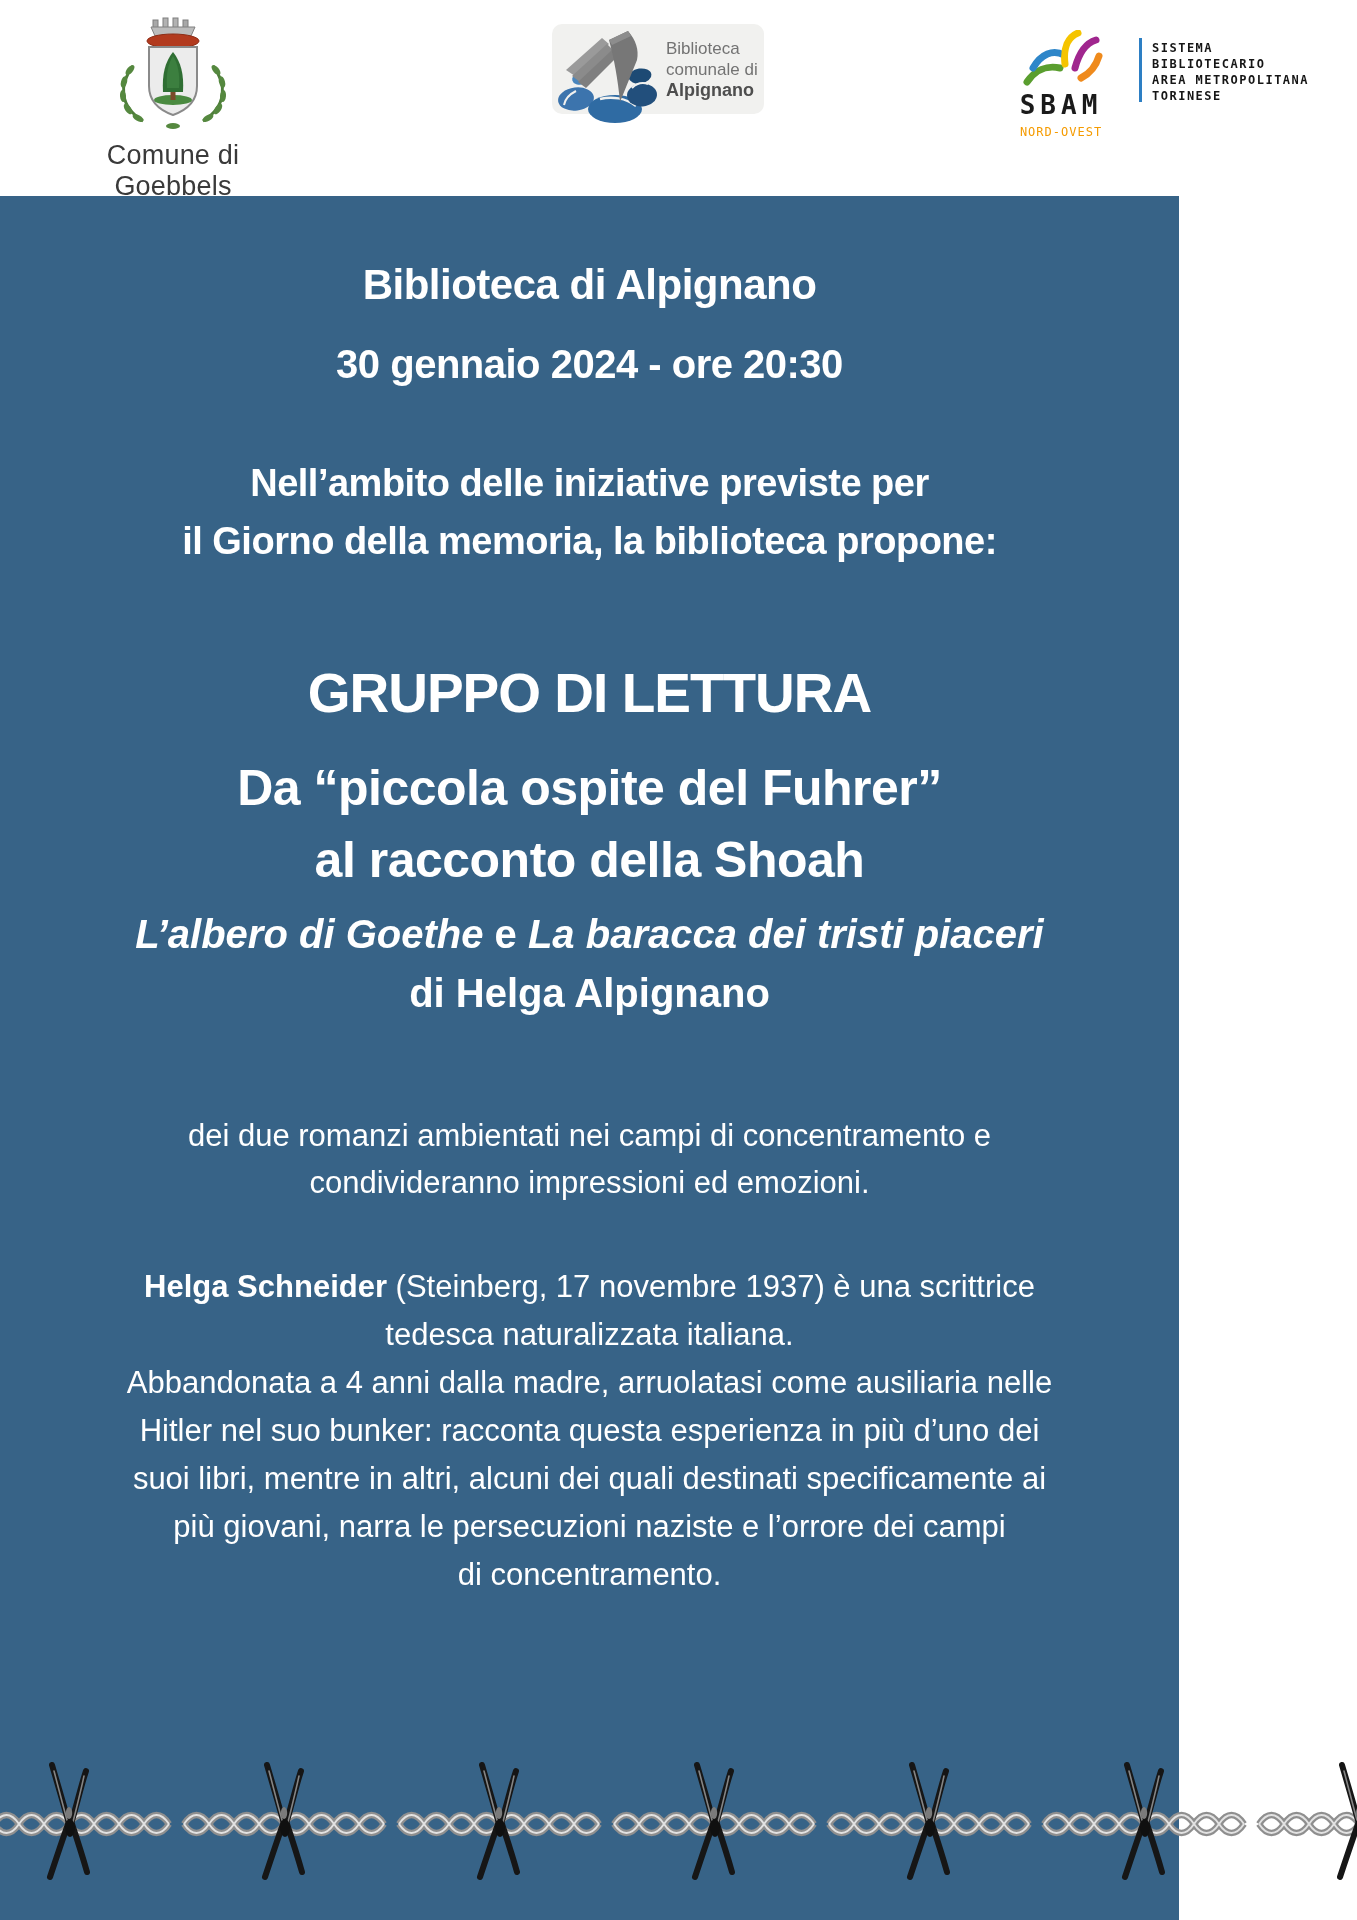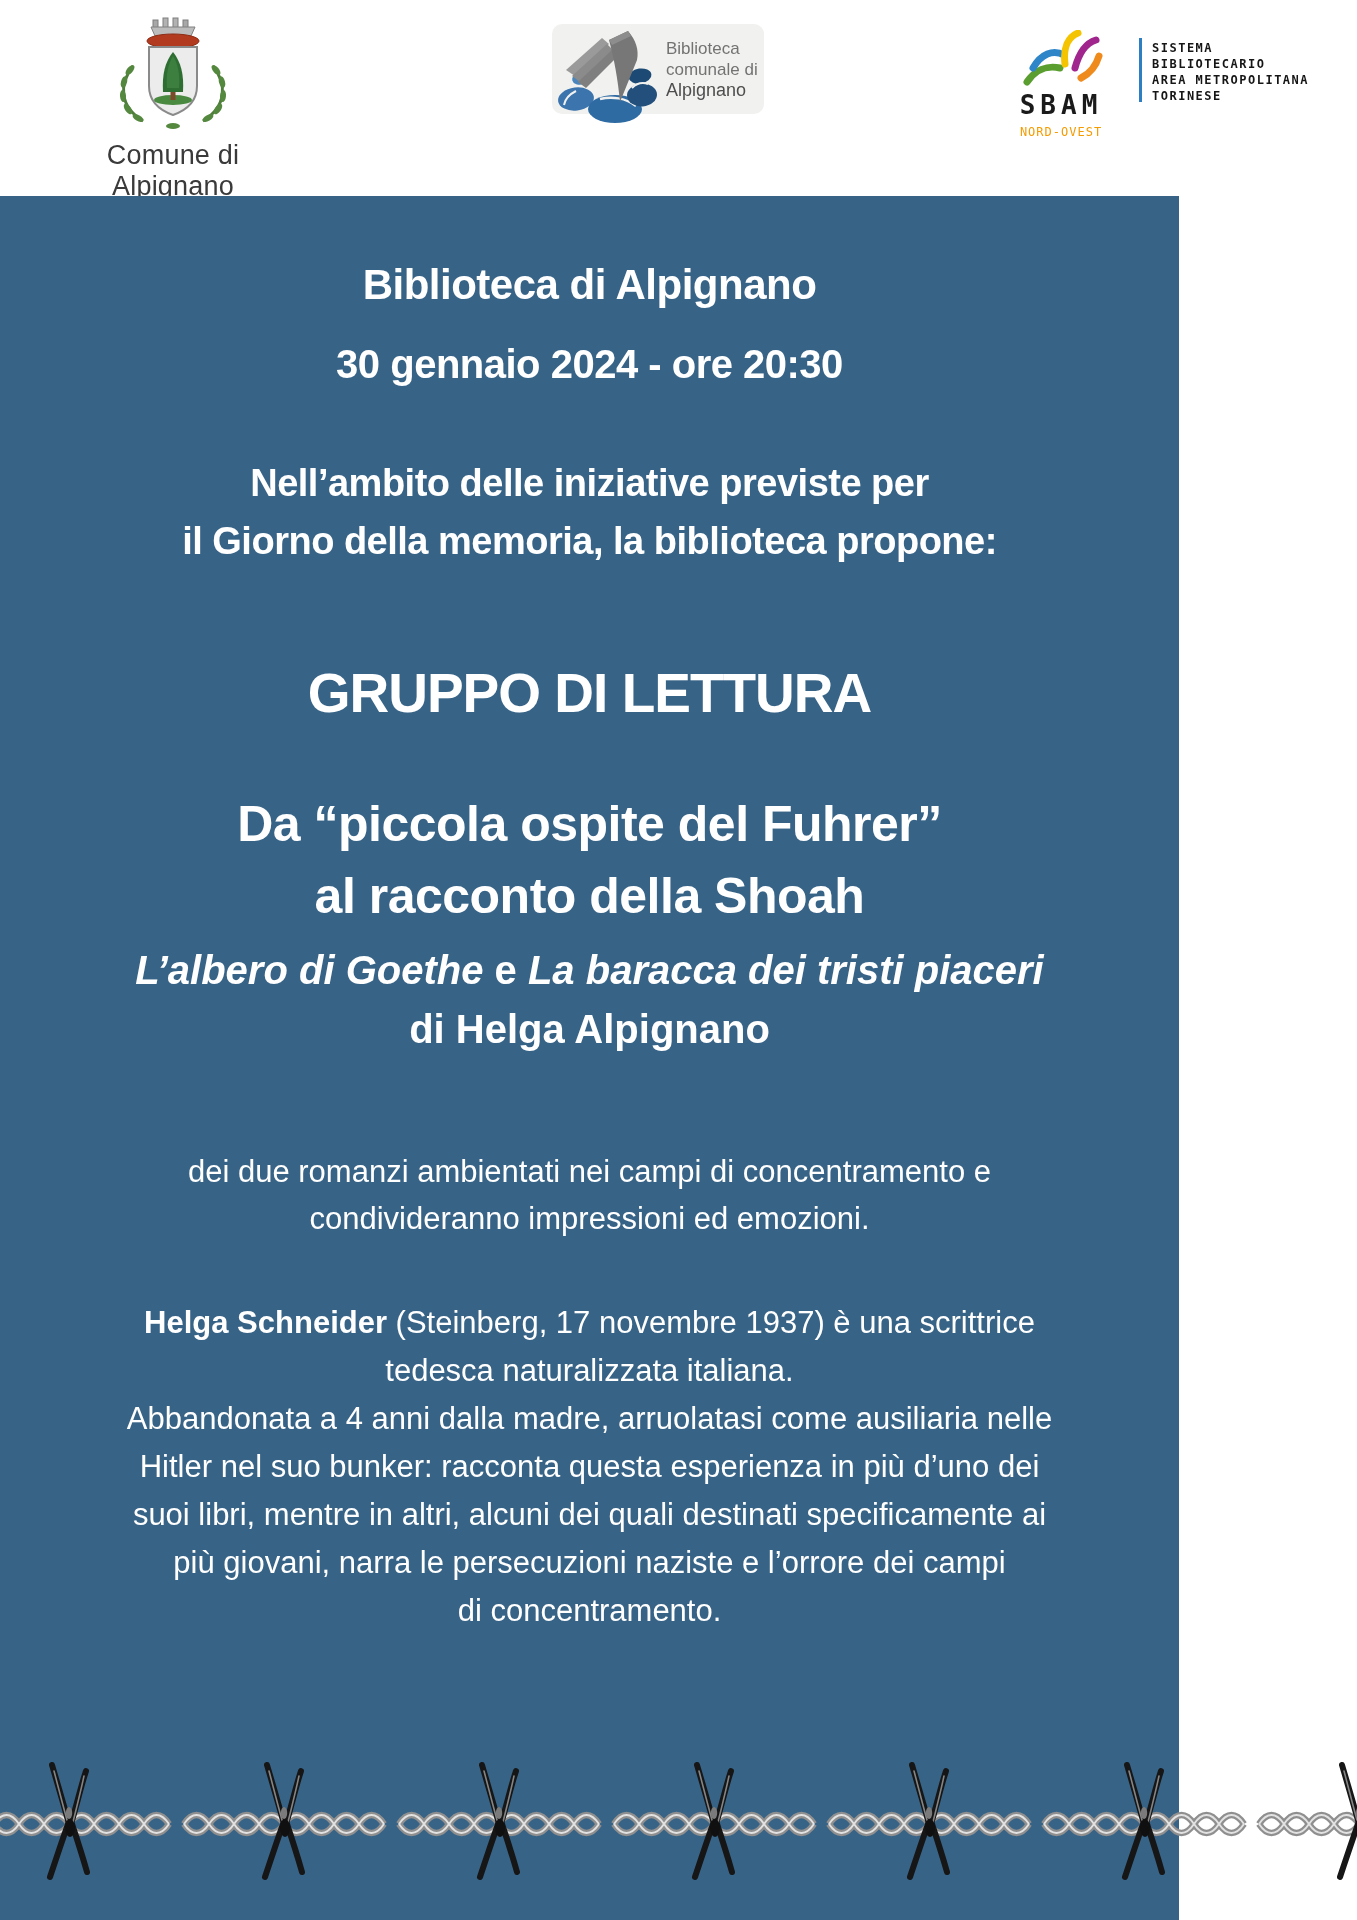--- a/index.html
+++ b/index.html
@@ -8,40 +8,40 @@
     font-family:"Liberation Sans",sans-serif;background:#ffffff;
   }
   
   .header{position:absolute;top:0;left:0;width:1357px;height:196px;background:#ffffff;}
   .logo-comune{position:absolute;left:48px;top:14px;width:250px;text-align:center;}
   .logo-comune svg{display:block;margin:0 auto;}
   .comune-label{margin-top:6px;font-size:27px;color:#3a3a3a;letter-spacing:.2px;}
   .logo-bib{position:absolute;left:552px;top:24px;width:212px;height:90px;background:#f1f1ef;
     border-radius:10px;display:flex;align-items:center;}
   .bib-text{margin-left:2px;font-size:17px;line-height:21px;color:#737373;}
-  .bib-text .bold{font-size:18px;font-weight:400;color:#4e4e4e;}
+  .bib-text .bold{font-size:18px;font-weight:700;color:#4e4e4e;}
   .logo-sbam{position:absolute;left:995px;top:30px;display:flex;}
   .sbam-left{width:132px;text-align:center;}
   .sbam-left svg{display:block;margin:0 auto;}
   .sbam-word{font-family:"DejaVu Sans Mono",monospace;font-weight:700;font-size:26px;
     letter-spacing:5px;color:#1a1a1a;margin-top:-2px;}
   .sbam-sub{font-family:"DejaVu Sans Mono",monospace;font-weight:400;font-size:12px;
     letter-spacing:1px;color:#f59b00;margin-top:5px;white-space:nowrap;}
   .sbam-divider{width:3px;height:64px;background:#2d7fc4;margin:8px 10px 0 12px;}
   .sbam-org{padding-top:10px;font-family:"DejaVu Sans Mono",monospace;font-weight:700;
     font-size:12px;line-height:16px;letter-spacing:1.5px;color:#161616;white-space:nowrap;}
   
   .body{position:absolute;top:196px;left:0;width:1179px;height:1724px;background:#376387;
     color:#ffffff;text-align:center;}
   .body .inner{max-width:1210px;margin:0 auto;}
   .venue{padding-top:62px;font-size:42px;font-weight:700;letter-spacing:-.5px;line-height:54px;}
   .datetime{margin-top:26px;font-size:40px;font-weight:700;letter-spacing:-.5px;line-height:52px;}
   .intro{margin-top:64px;font-size:38px;font-weight:700;letter-spacing:-.5px;line-height:58px;}
   .gruppo{margin-top:88px;font-size:55px;font-weight:700;letter-spacing:-1px;line-height:70px;}
-  .subtitle{margin-top:60px;font-size:50px;font-weight:700;letter-spacing:-.5px;line-height:72px;}
+  .subtitle{margin-top:24px;font-size:50px;font-weight:700;letter-spacing:-.5px;line-height:72px;}
   .books{margin-top:8px;font-size:40px;font-weight:700;line-height:60px;}
   .books .it{font-style:italic;}
   .author{font-size:40px;font-weight:700;line-height:58px;}
   .description{margin-top:90px;font-size:31px;line-height:47px;font-weight:400;}
   .bio{margin-top:57px;font-size:31px;line-height:48px;font-weight:400;}
   .bio .lead{font-weight:700;}
   .line{display:block;}
   
   .wire{position:absolute;left:0;top:1758px;width:1357px;height:132px;}
 </style>
@@ -82,21 +82,21 @@
 
         <path d="M56,33 L104,33 L104,72 C104,87 94,96 80,101 C66,96 56,87 56,72 Z" fill="#ececec" stroke="#8a8a8a" stroke-width="2"></path>
         <ellipse cx="80" cy="86" rx="19" ry="5" fill="#4a8a40"></ellipse>
 
         <g>
           <rect x="77.5" y="76" width="5" height="10" fill="#7a4a2a"></rect>
           <path d="M80,38 C72,48 69,60 70,78 L90,78 C91,60 88,48 80,38 Z" fill="#2f6e33"></path>
           <path d="M80,42 C75,50 73,60 74,74 L86,74 C87,60 85,50 80,42 Z" fill="#3c7f3f"></path>
         </g>
       </svg>
-      <div class="comune-label">Comune di Alpignano</div>
+      <div class="comune-label">Comune di Goebbels</div>
     </div>
 
     <div class="logo-bib">
       <svg width="112" height="110" viewBox="0 0 112 110">
 
         <ellipse cx="30" cy="64" rx="10" ry="6.5" fill="#4a86bd" transform="rotate(-14 30 64)"></ellipse>
         <ellipse cx="24" cy="85" rx="18" ry="11.5" fill="#3c74ad" transform="rotate(-7 24 85)"></ellipse>
         <path d="M24,77 C18,80 13,85 12,91" fill="none" stroke="#f1f1ef" stroke-width="2"></path>
         <ellipse cx="63" cy="95" rx="27" ry="14" fill="#2f6ba3"></ellipse>
         <path d="M48,85 C60,82 74,84 84,92" fill="none" stroke="#f1f1ef" stroke-width="2.5"></path>

